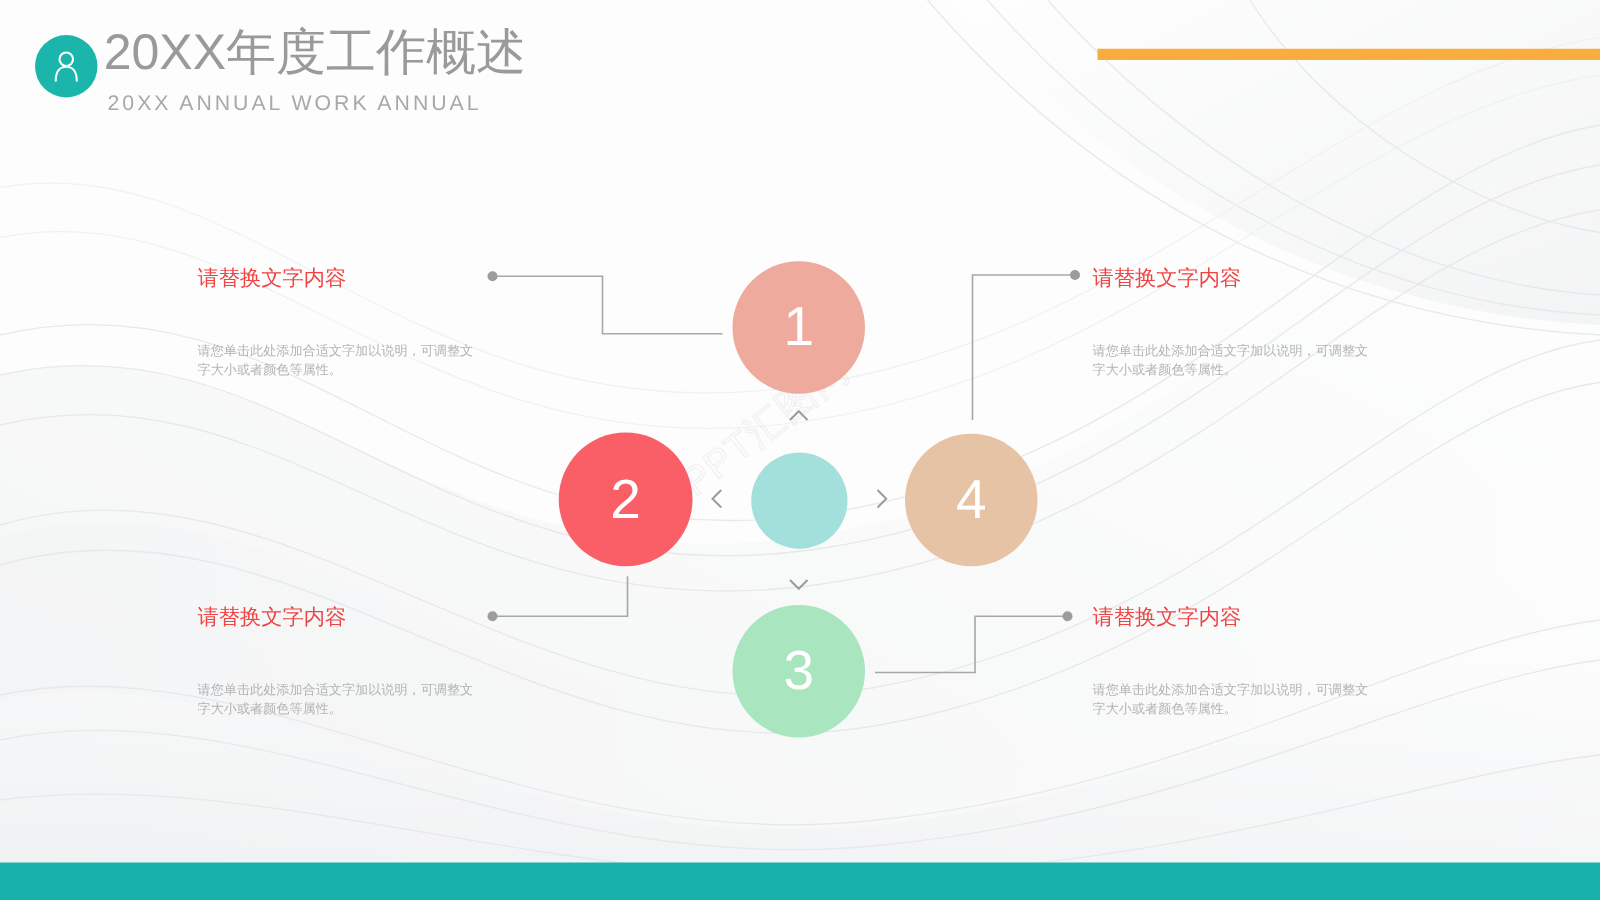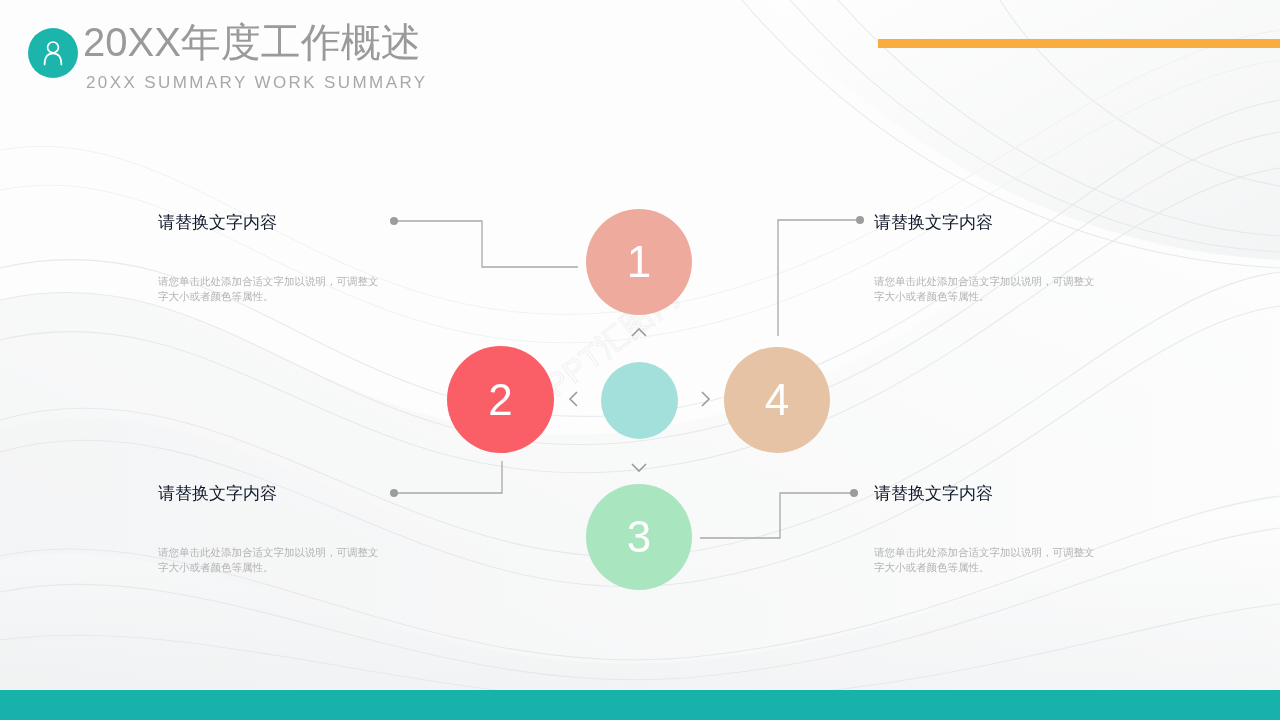--- a/index.html
+++ b/index.html
@@ -148,21 +148,21 @@
   }
 
   
   .txt-block {
     position: absolute;
     z-index: 6;
     width: 225px;
   }
   .txt-heading {
     font-size: 17px;
-    color: #0f172a;
+    color: #ef4444;
     font-weight: 400;
     line-height: 22px;
     margin-bottom: 7px;
     white-space: nowrap;
   }
   .txt-body {
     font-size: 10.5px;
     color: #b4b4b4;
     line-height: 15px;
     font-weight: 400;
@@ -231,21 +231,21 @@
   <div class="header">
 
     <div class="logo-badge">
       <svg width="26" height="28" viewBox="0 0 26 28">
         <circle cx="13" cy="8.4" r="5.4" fill="none" stroke="#ffffff" stroke-width="1.7"></circle>
         <path d="M4.6,25.5 C4.6,17.6 8.4,14.4 13,14.4 C17.6,14.4 21.4,17.6 21.4,25.5" fill="none" stroke="#ffffff" stroke-width="1.7" stroke-linecap="round"></path>
       </svg>
     </div>
 
     <div class="title-main">20XX年度工作概述</div>
-    <div class="title-sub">20XX SUMMARY WORK SUMMARY</div>
+    <div class="title-sub">20XX ANNUAL WORK ANNUAL</div>
     <div class="accent-bar"></div>
   </div>
 
   <svg class="connectors" viewBox="0 0 1280 720" preserveAspectRatio="none">
     <g stroke="#a8a8a8" stroke-width="1.3" fill="none">
 
       <path d="M396,221 L482,221 L482,267 L578,267"></path>
 
       <path d="M396,493 L502,493 L502,461"></path>
 

